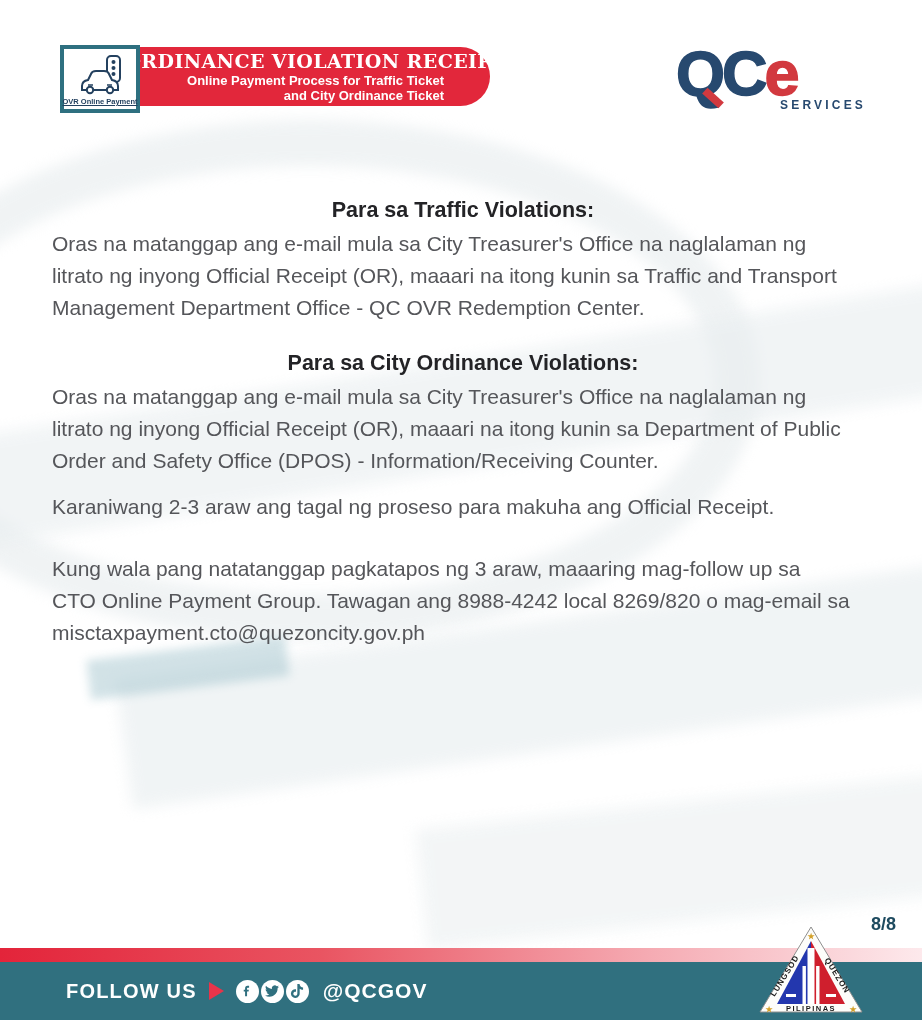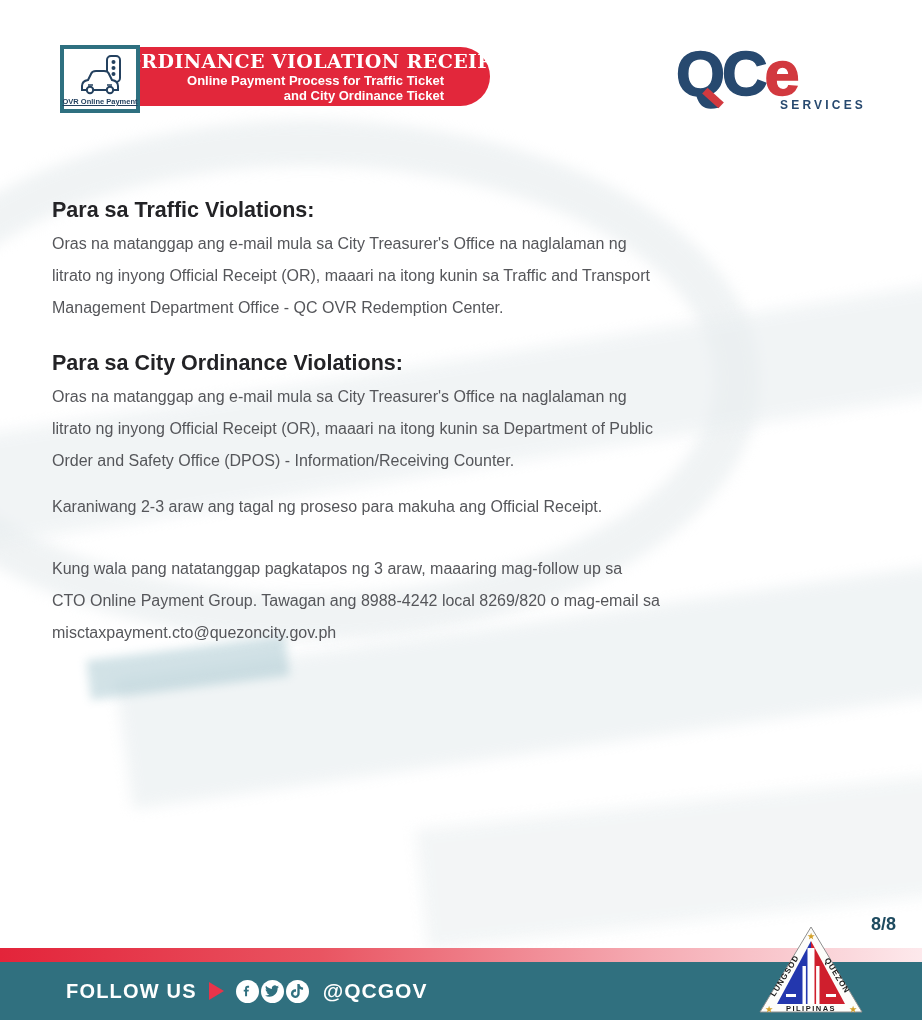--- a/index.html
+++ b/index.html
@@ -44,22 +44,22 @@
   .qce-tail { position:absolute; left:26px; top:52px; width:22px; height:8px; background:#d2393f;
               transform:rotate(42deg); }
   .qce-services { position:absolute; left:104px; top:56px; font-size:12px; font-weight:bold;
                   letter-spacing:3.2px; color:#27496f; }
 
   
   .content { position:absolute; left:52px; top:197px; width:822px; }
   .reminders { font-family:"DejaVu Serif", serif; font-weight:bold; color:#cf2138;
                font-size:21px; line-height:26px; letter-spacing:.3px; margin-bottom:16px; }
   .sec-heading { font-size:21.5px; font-weight:bold; color:#232326; line-height:26px;
-                 margin-bottom:5px; }
-  .body-text { font-size:16px; color:#55565a; line-height:32px; white-space:pre-line; }
+                 margin-bottom:5px;text-align:center; }
+  .body-text { font-size:21px; color:#55565a; line-height:32px; white-space:pre-line; }
   .mb-traffic { margin-bottom:26px; }
   .mb-ordinance { margin-bottom:14px; }
   .mb-note { margin-bottom:30px; }
   .mb-follow { margin-bottom:40px; }
   .closing { font-size:23px; font-weight:bold; color:#1b1b1e; line-height:34px;
              white-space:pre-line; }
 
   .page-number { position:absolute; right:26px; top:914px; font-size:18px; font-weight:bold;
                  color:#1d4a5f; z-index:3; }
 

